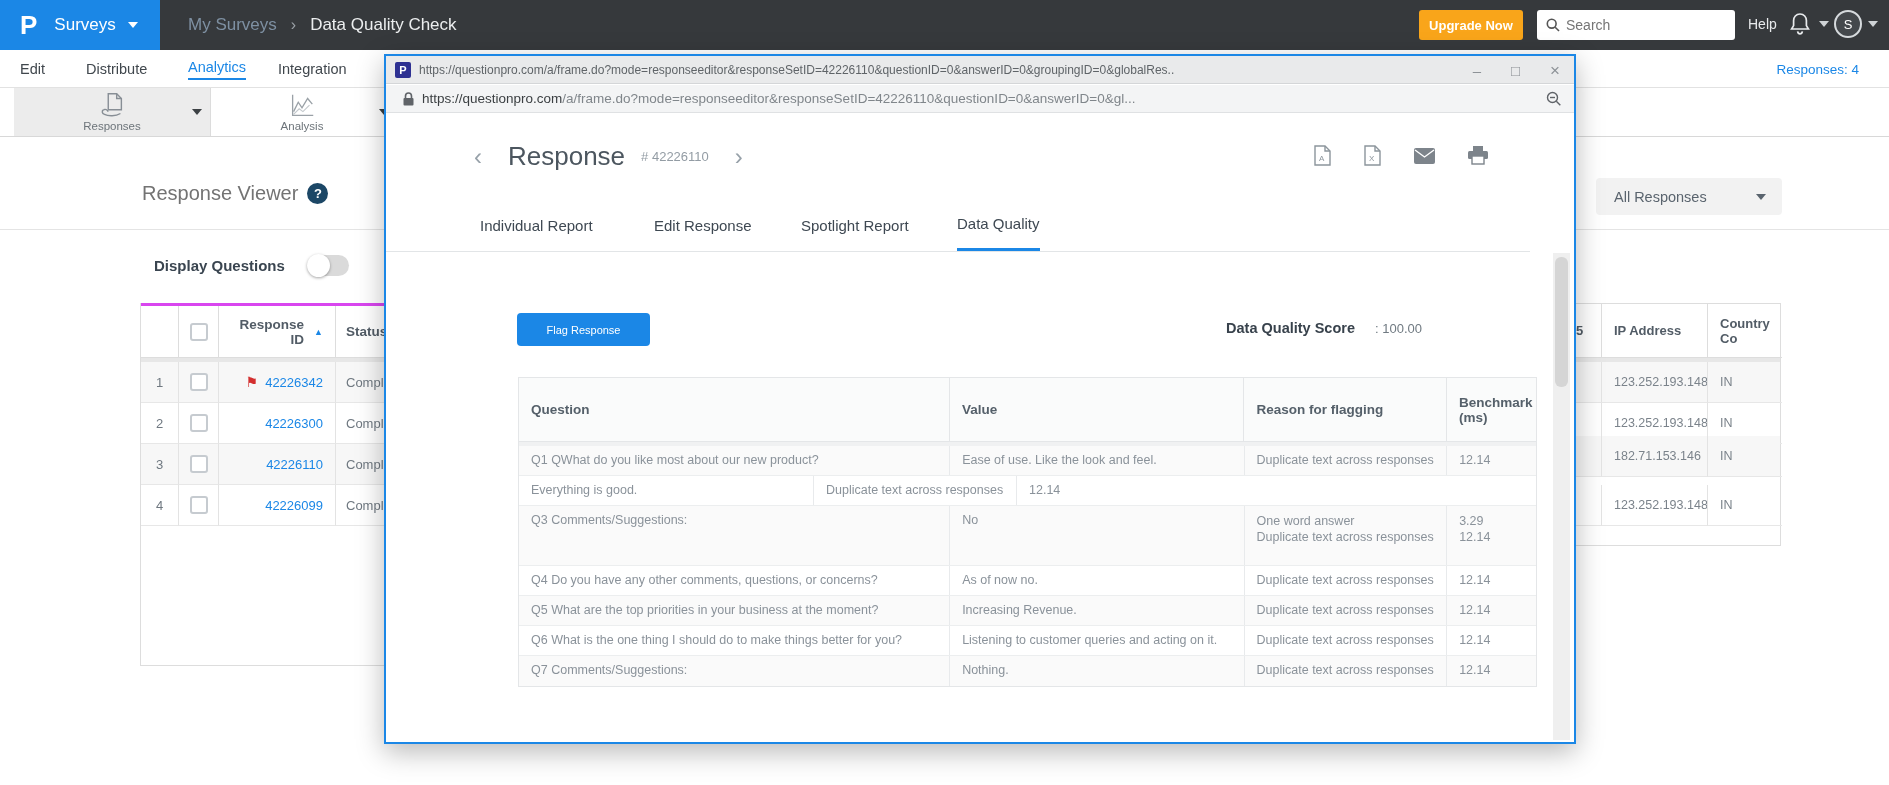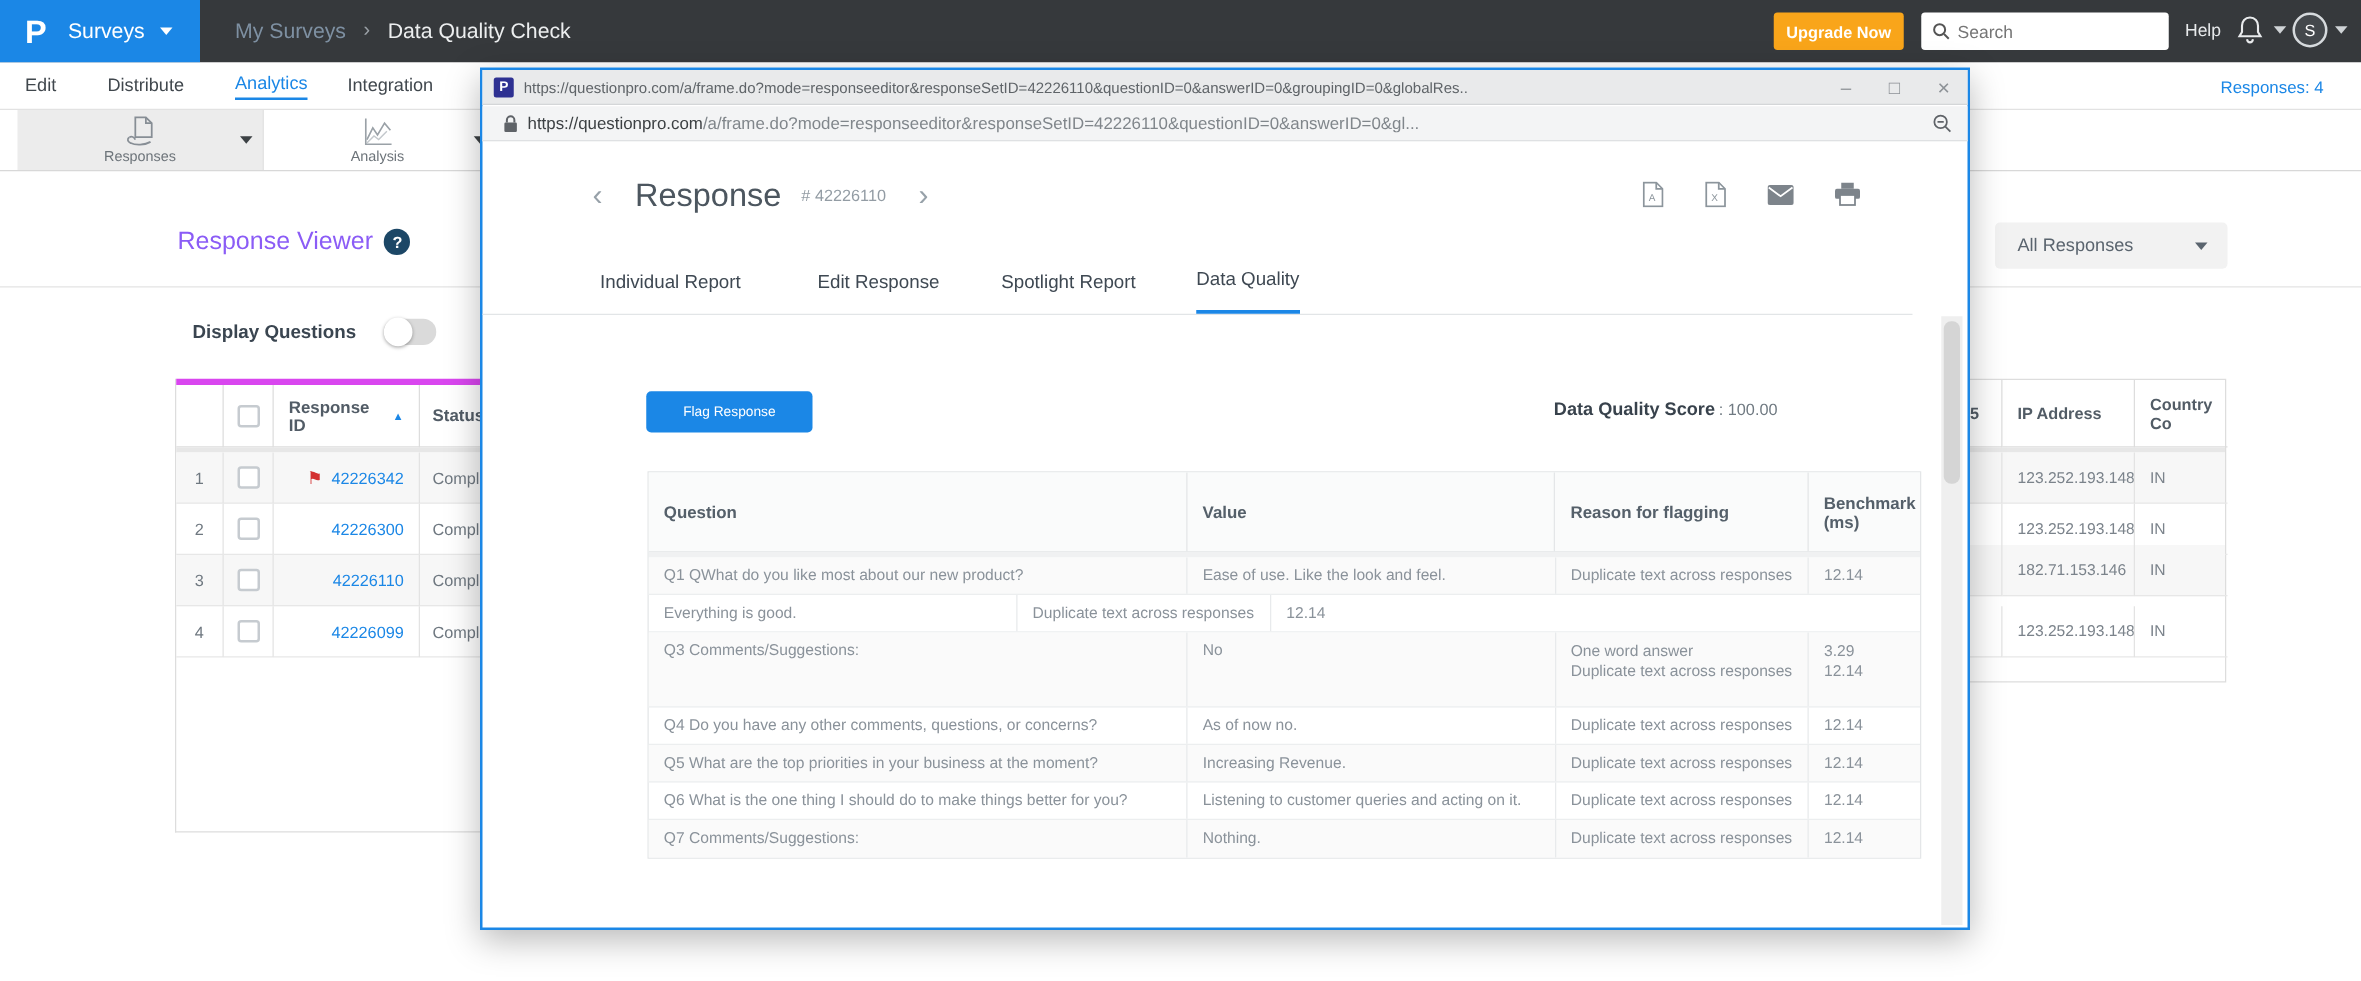--- a/index.html
+++ b/index.html
@@ -50,41 +50,41 @@
   .tool-seg.sel { background:#ececec; }
   .tool-seg .seg-icon { position:absolute; top:3px; left:50%; transform:translateX(-50%); }
   .tool-seg .seg-label { position:absolute; bottom:4px; width:100%; text-align:center;
     font-size:11.5px; color:#6d747a; }
   .seg-caret { position:absolute; top:21px; width:0; height:0; border-left:5px solid transparent;
     border-right:5px solid transparent; border-top:6px solid #3c4144; }
   .seg-divider { position:absolute; top:0; height:48px; width:1px; background:#dcdcdc; }
 
   
   .page-title-row { position:absolute; left:142px; top:182px; display:flex; align-items:center; }
-  .page-title { font-size:20px; color:#8b5cf6; }
+  .page-title { font-size:20px; color:#737373; }
   .help-circle { width:21px; height:21px; border-radius:50%; background:#1c4766; color:#fff;
     font-size:13px; font-weight:bold; display:flex; align-items:center; justify-content:center;
     margin-left:9px; cursor:pointer; }
   .page-hr { position:absolute; left:0; top:229px; width:1889px; height:1px; background:#e4e4e4; }
   .dq-row { position:absolute; left:142px; top:255px; display:flex; align-items:center; }
   .dq-label { font-size:15px; font-weight:bold; color:#3a4550;margin-left:12px; }
   .toggle { width:42px; height:21px; border-radius:11px; background:#dadada; margin-left:22px;
     position:relative; cursor:pointer; }
   .toggle-knob { position:absolute; left:0px; top:-1px; width:23px; height:23px; border-radius:50%;
     background:#fff; box-shadow:0 1px 3px rgba(0,0,0,.35); }
 
   .filter-dd { position:absolute; left:1596px; top:178px; width:186px; height:37px; background:#f2f2f2;
     border-radius:4px; display:flex; align-items:center; cursor:pointer; }
   .filter-label { font-size:14.5px; color:#5a646e; margin-left:18px; flex:1; }
   .filter-dd .caret { border-top-color:#5a646e; margin-right:16px; }
 
   
   .ltable { position:absolute; left:140px; top:303px; width:250px; height:363px;
     border-left:1px solid #dddddd; border-bottom:1px solid #dddddd; background:#fff; }
-  .lt-header { position:absolute; left:0; top:0; width:250px; height:55px; border-top:5px solid #d946ef; }
+  .lt-header { position:absolute; left:0; top:0; width:250px; height:55px; border-top:3px solid #d946ef;text-align:right; }
   .lt-gap { position:absolute; left:0; top:55px; width:250px; height:4px; background:#e7e7e7; }
   .lt-row { position:absolute; left:0; width:250px; height:41px; }
   .lt-row.odd { background:#f7f7f7; }
   .cell { position:absolute; top:0; height:100%; border-right:1px solid #e3e3e3;
     display:flex; align-items:center; overflow:hidden; }
   .lt-header .cell { border-right:1px solid #dddddd; border-bottom:1px solid #dddddd;
     font-size:13.5px; color:#525c66; font-weight:bold; }
   .lt-row .cell { border-bottom:1px solid #e7e7e7; font-size:13px; color:#6f7880; }
   .c-num { left:0; width:38px; justify-content:center; }
   .c-chk { left:38px; width:40px; justify-content:center; }
@@ -140,21 +140,21 @@
   .m-tab.active { border-bottom:3px solid #1b87e6; }
 
   .m-scroll-track { position:absolute; right:4px; top:197px; width:17px; height:487px; background:#efefef; }
   .m-scroll-thumb { position:absolute; left:2px; top:4px; width:13px; height:130px; background:#d5d5d5; border-radius:6px; }
 
   .flag-btn { position:absolute; left:131px; top:257px; width:133px; height:33px; background:#1b87e6;
     border:none; border-radius:4px; color:#fff; font-size:11px; cursor:pointer;
     font-family:"Liberation Sans",sans-serif; }
   .score-line { position:absolute; right:152px; top:264px; font-size:14.5px; color:#38424c; }
   .score-line b { font-weight:bold; }
-  .score-val { font-size:13px; color:#707a82; font-weight:normal; margin-left:3px; }
+  .score-val { font-size:13px; color:#707a82; font-weight:normal; margin-left:20px; }
 
   .m-table { position:absolute; left:132px; top:321px; width:1019px; border:1px solid #e4e6e8; }
   .mt-hrow { display:flex; background:#fafbfb; height:64px; border-bottom:1px solid #e4e6e8; }
   .mt-hcell { font-size:13.5px; color:#55606a; font-weight:bold; display:flex; align-items:center;
     padding-left:12px; border-right:1px solid #e4e6e8; }
   .mt-gap { height:4px; background:#f0f1f2; }
   .mt-row { display:flex; min-height:30px; border-bottom:1px solid #eceeef; }
   .mt-row:last-child { border-bottom:none; }
   .mt-row.odd { background:#fafafa; }
   .mt-cell { font-size:12.5px; color:#8a929a; padding:7px 6px 4px 12px; border-right:1px solid #e8eaec; }

